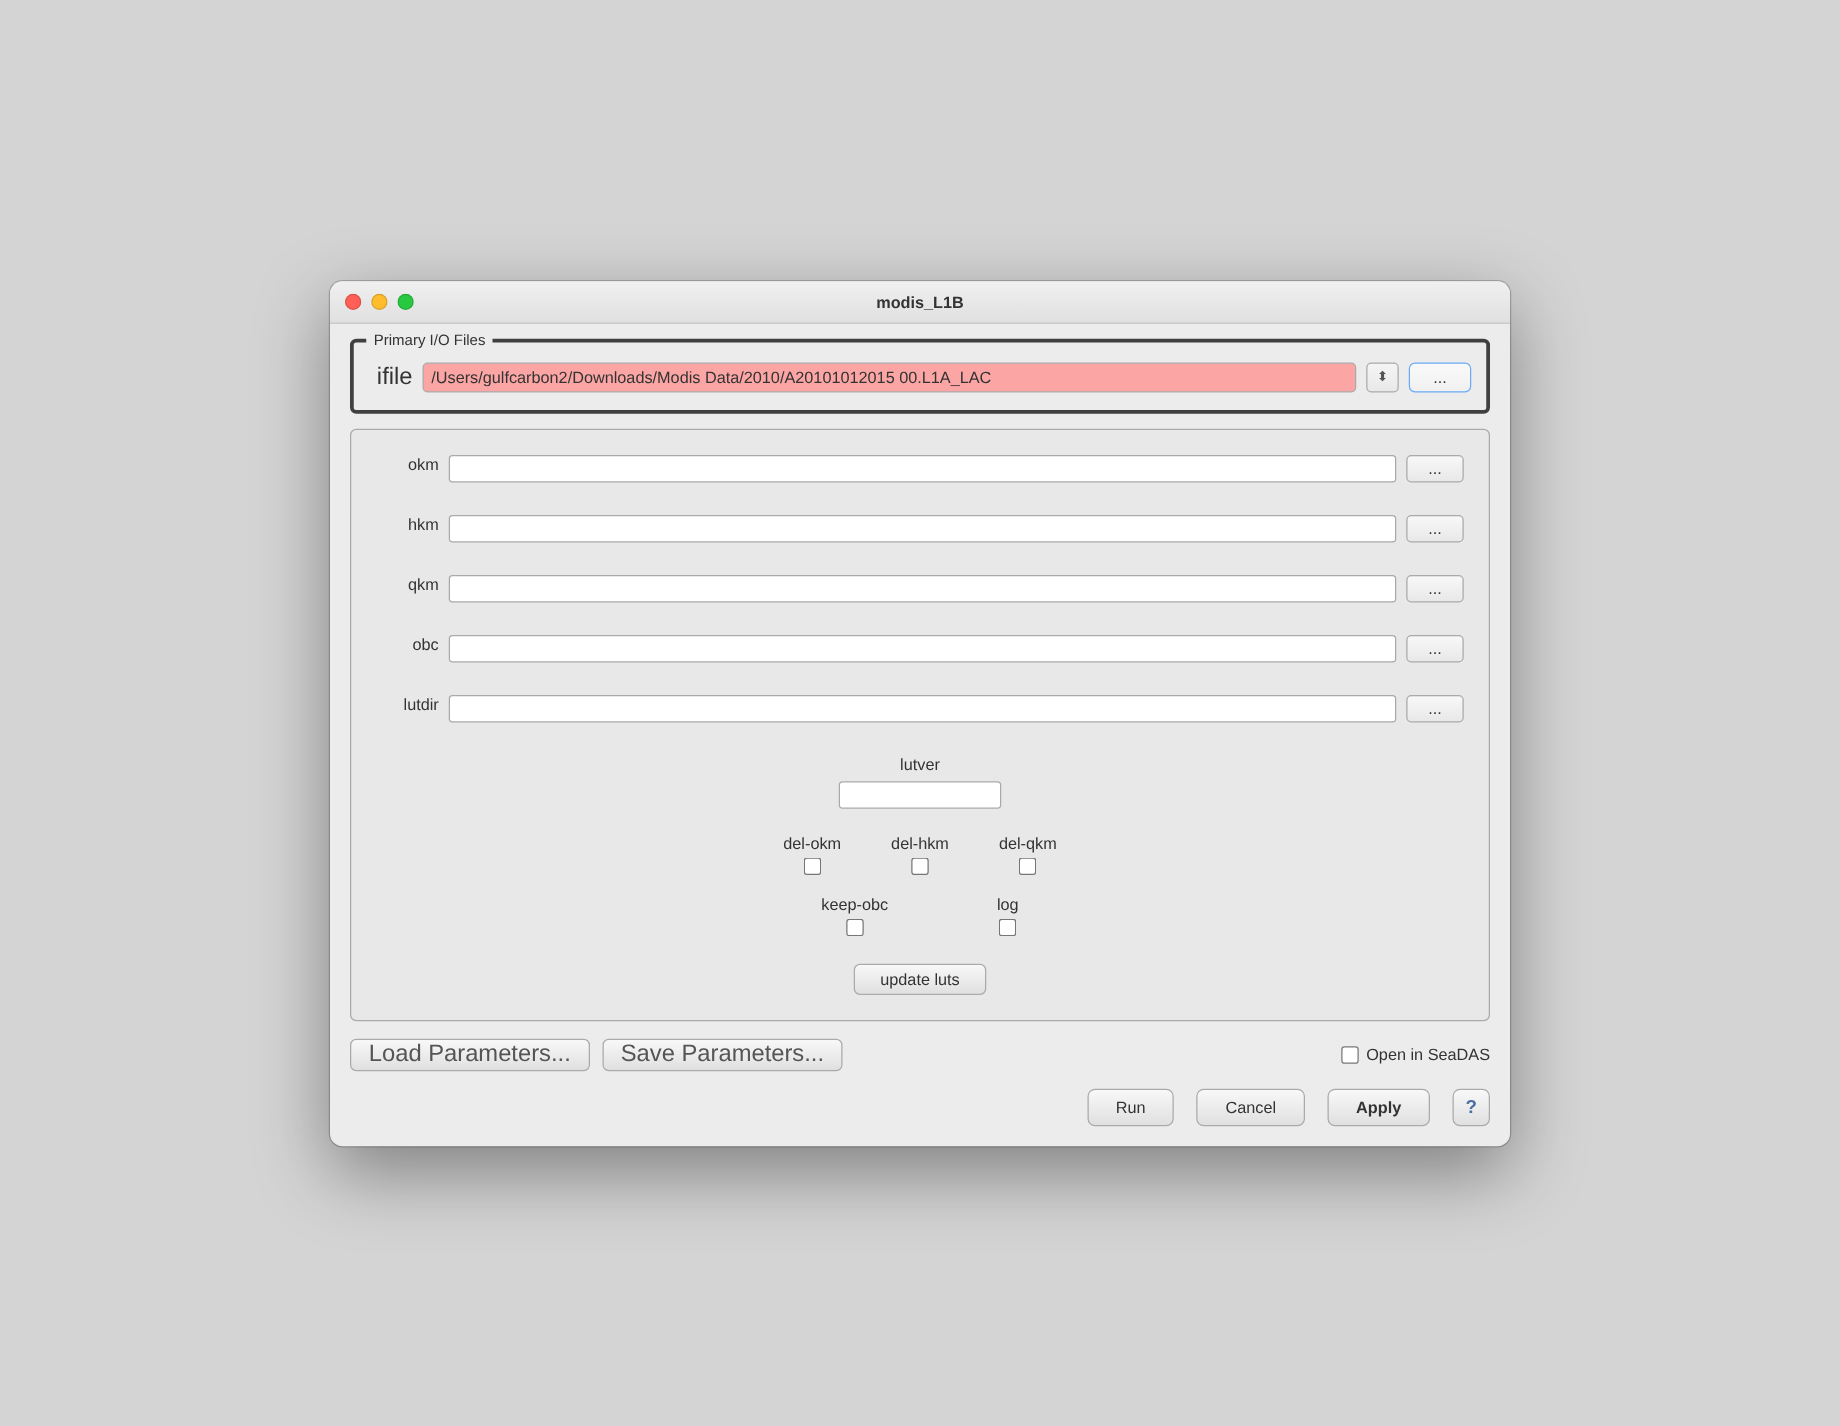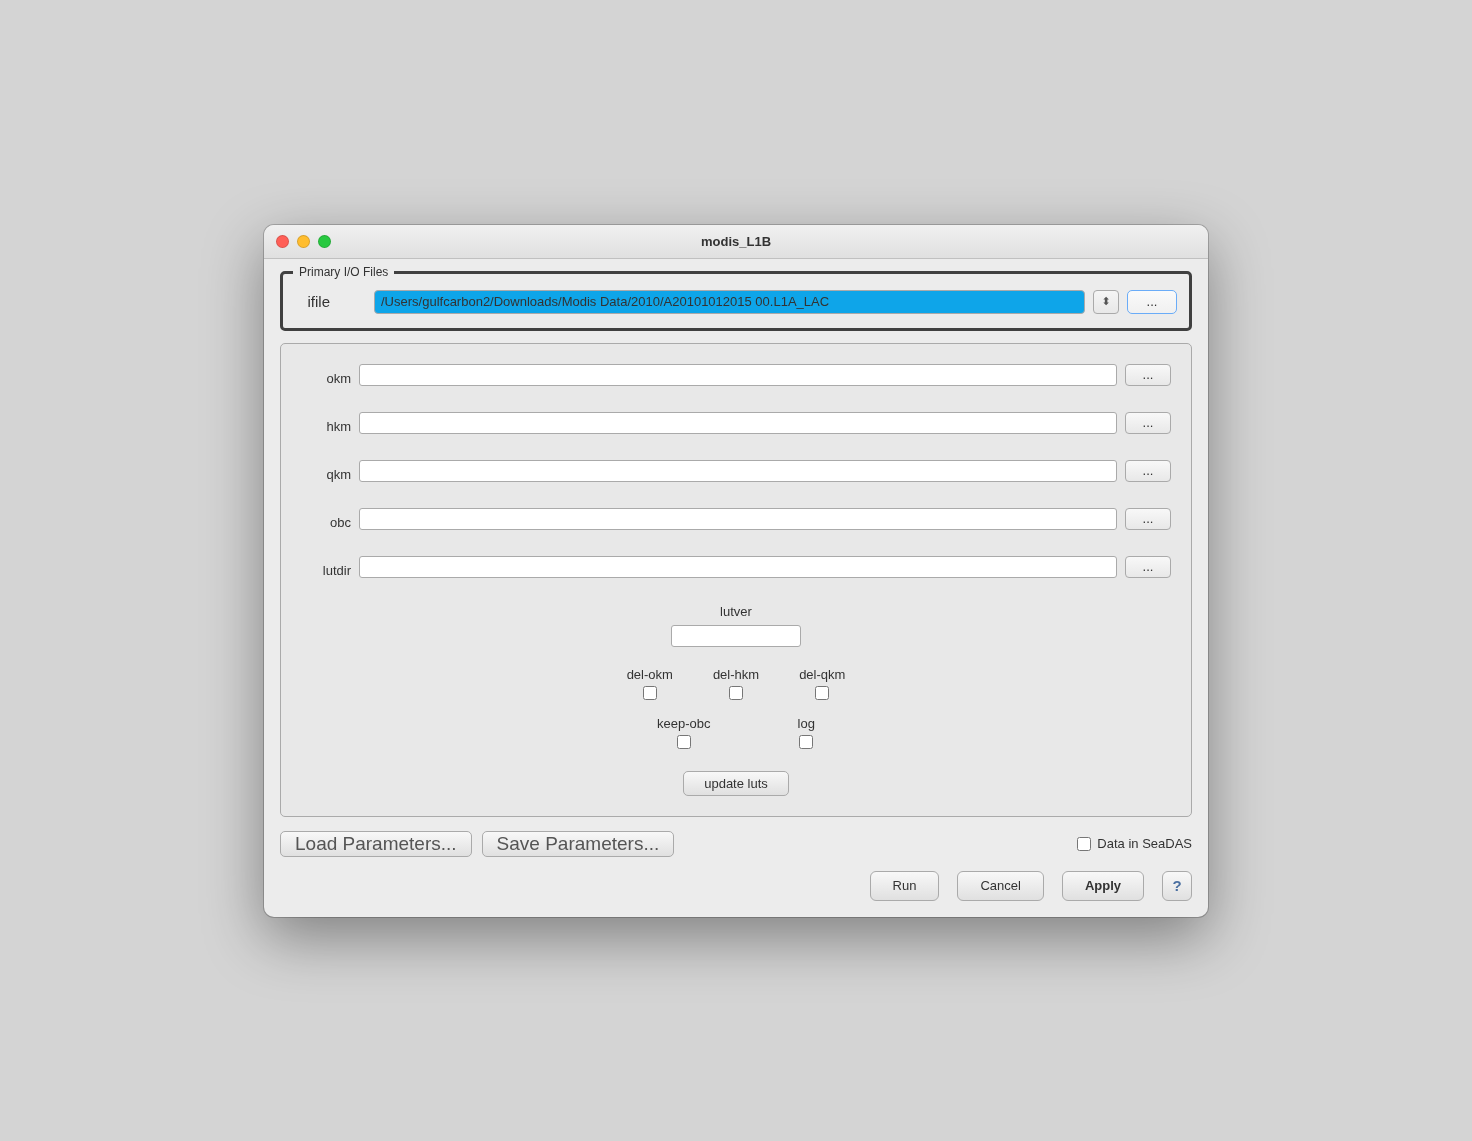--- a/index.html
+++ b/index.html
@@ -81,38 +81,37 @@
     }
 
     .ifile-row {
       display: flex;
       align-items: center;
       gap: 8px;
       margin-top: 6px;
     }
 
     .ifile-label {
-      font-size: 15px;
+      font-size: 19px;
       color: #333;
       width: 35px;
       text-align: right;
       flex-shrink: 0;
     }
 
     .ifile-input {
       flex: 1;
       height: 24px;
       border: 1px solid #aaa;
       border-radius: 4px;
-      background: #0ea5e9;
+      background: #fca5a5;
       padding: 0 6px;
       font-size: 13px;
       color: #333;
       outline: none;
-      margin-left: 36px;
     }
 
     .spinner-btn {
       width: 26px;
       height: 24px;
       border: 1px solid #aaa;
       border-radius: 4px;
       background: linear-gradient(to bottom, #f5f5f5, #e8e8e8);
       display: flex;
       align-items: center;
@@ -141,21 +140,21 @@
     .params-panel {
       border: 1px solid #aaa;
       border-radius: 5px;
       background: #e8e8e8;
       padding: 20px 20px 20px;
       margin-bottom: 14px;
     }
 
     .file-row {
       display: flex;
-      align-items: flex-end;
+      align-items: flex-start;
       gap: 8px;
       margin-bottom: 26px;
     }
 
     .file-row-label {
       font-size: 13px;
       color: #333;
       width: 50px;
       text-align: right;
       flex-shrink: 0;
@@ -419,21 +418,21 @@
       </div>
 
     </div>
 
     <div class="bottom-row">
       <button class="param-btn">Load Parameters...</button>
       <button class="param-btn">Save Parameters...</button>
       <div class="spacer"></div>
       <div class="open-in-seadas">
         <input type="checkbox" style="">
-        <span class="open-in-seadas-label">Data in SeaDAS</span>
+        <span class="open-in-seadas-label">Open in SeaDAS</span>
       </div>
     </div>
 
     <div class="action-row">
       <button class="action-btn">Run</button>
       <button class="action-btn">Cancel</button>
       <button class="action-btn apply">Apply</button>
       <div class="help-btn">?</div>
     </div>
 

